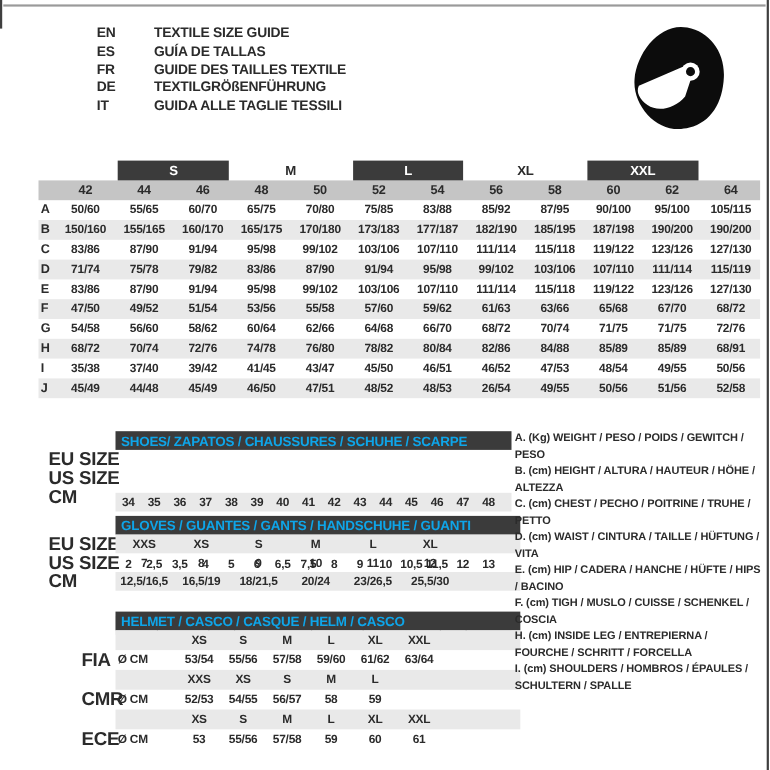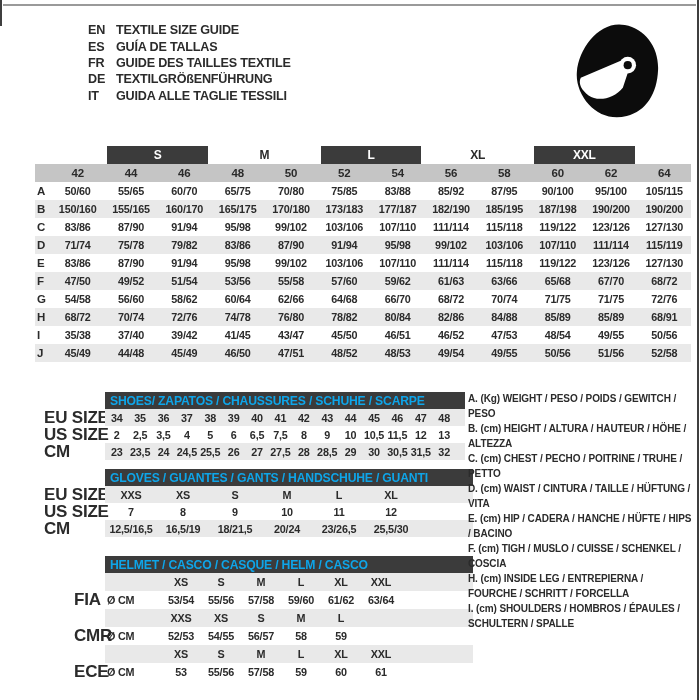--- a/index.html
+++ b/index.html
@@ -15,21 +15,21 @@
   .sheet { position: absolute; inset: 0; }
   .edge { position: absolute; }
   .edge-top { left: 3px; top: 4px; right: 4px; height: 2px; background: #9a9a9a; }
   .edge-right { right: 1px; top: 0; width: 2px; height: 700px; background: #3f3f3f; }
   .edge-left { left: 0; top: 0; width: 2px; height: 26px; background: #3f3f3f; }
 
   
   .lang-legend { position: absolute; left: 44px; top: 22px; }
   .lang-row { display: flex; height: 16.4px; align-items: center; padding-left: 44px; }
   .lang-code { width: 28px; font-size: 12.6px; font-weight: 700; }
-  .lang-label { font-size: 12.6px; font-weight: 700; white-space: nowrap; }
+  .lang-label { font-size: 12.6px; font-weight: 700; white-space: nowrap; margin-left: 24px; }
 
   
   .helmet-icon { position: absolute; left: 571px; top: 21px; width: 90px; height: 100px; }
 
   
   .main-table { position: absolute; left: 35px; top: 146px; width: 656px; }
   .grid13 { display: grid; grid-template-columns: 16px repeat(12, 1fr); }
   .group-row { height: 18px; }
   .grp { display: flex; align-items: center; justify-content: center;
          font-size: 12px; font-weight: 700; margin: 0 3px; }
@@ -46,21 +46,21 @@
   .sect { position: absolute; left: 44px; display: flex; }
   .sect-labels { width: 61px; padding-top: 17px; }
   .sect-label { height: 17px; display: flex; align-items: center;
                 font-size: 17px; font-weight: 700; white-space: nowrap; }
   .sect-table { }
   .sect-header { height: 17px; background: #3b3b3b; color: #0ea5e9;
                  font-size: 12.2px; font-weight: 700; display: flex; align-items: center;
                  padding-left: 5px; white-space: nowrap; }
   .sect-row { height: 17px; display: grid; }
   .sect-row.shaded { background: #e9e9e9; }
-  .shoes-grid { grid-template-columns: repeat(15, 23.4px) 1fr; }
+  .shoes-grid { grid-template-columns: repeat(15, 23.4px) 1fr; margin-top: 39px; }
   .gloves-grid { grid-template-columns: repeat(6, 52px) 1fr; }
   .helmet-grid { grid-template-columns: 56px repeat(6, 40px) 1fr; }
   .helmet-row { height: 18px; }
   .h-labels .sect-label { height: 18px; padding-left: 30px; }
   .unit-cell { justify-content: flex-start; padding-left: 2px; }
 
   
   .measure-legend { position: absolute; left: 468px; top: 391px; width: 226px; }
   .measure-legend p { font-size: 10px; font-weight: 700; line-height: 15px;
                       letter-spacing: -0.1px; }
@@ -264,21 +264,21 @@
         </div>
         <div class="srow grid13 stripe">
           <div class="cell letter">J</div>
           <div class="cell">45/49</div>
           <div class="cell">44/48</div>
           <div class="cell">45/49</div>
           <div class="cell">46/50</div>
           <div class="cell">47/51</div>
           <div class="cell">48/52</div>
           <div class="cell">48/53</div>
-          <div class="cell">49/54</div>
+          <div class="cell">26/54</div>
           <div class="cell">49/55</div>
           <div class="cell">50/56</div>
           <div class="cell">51/56</div>
           <div class="cell">52/58</div>
         </div>
       </div>
   </div>
 
   <div class="sect" style="top:392px">
     <div class="sect-labels">

